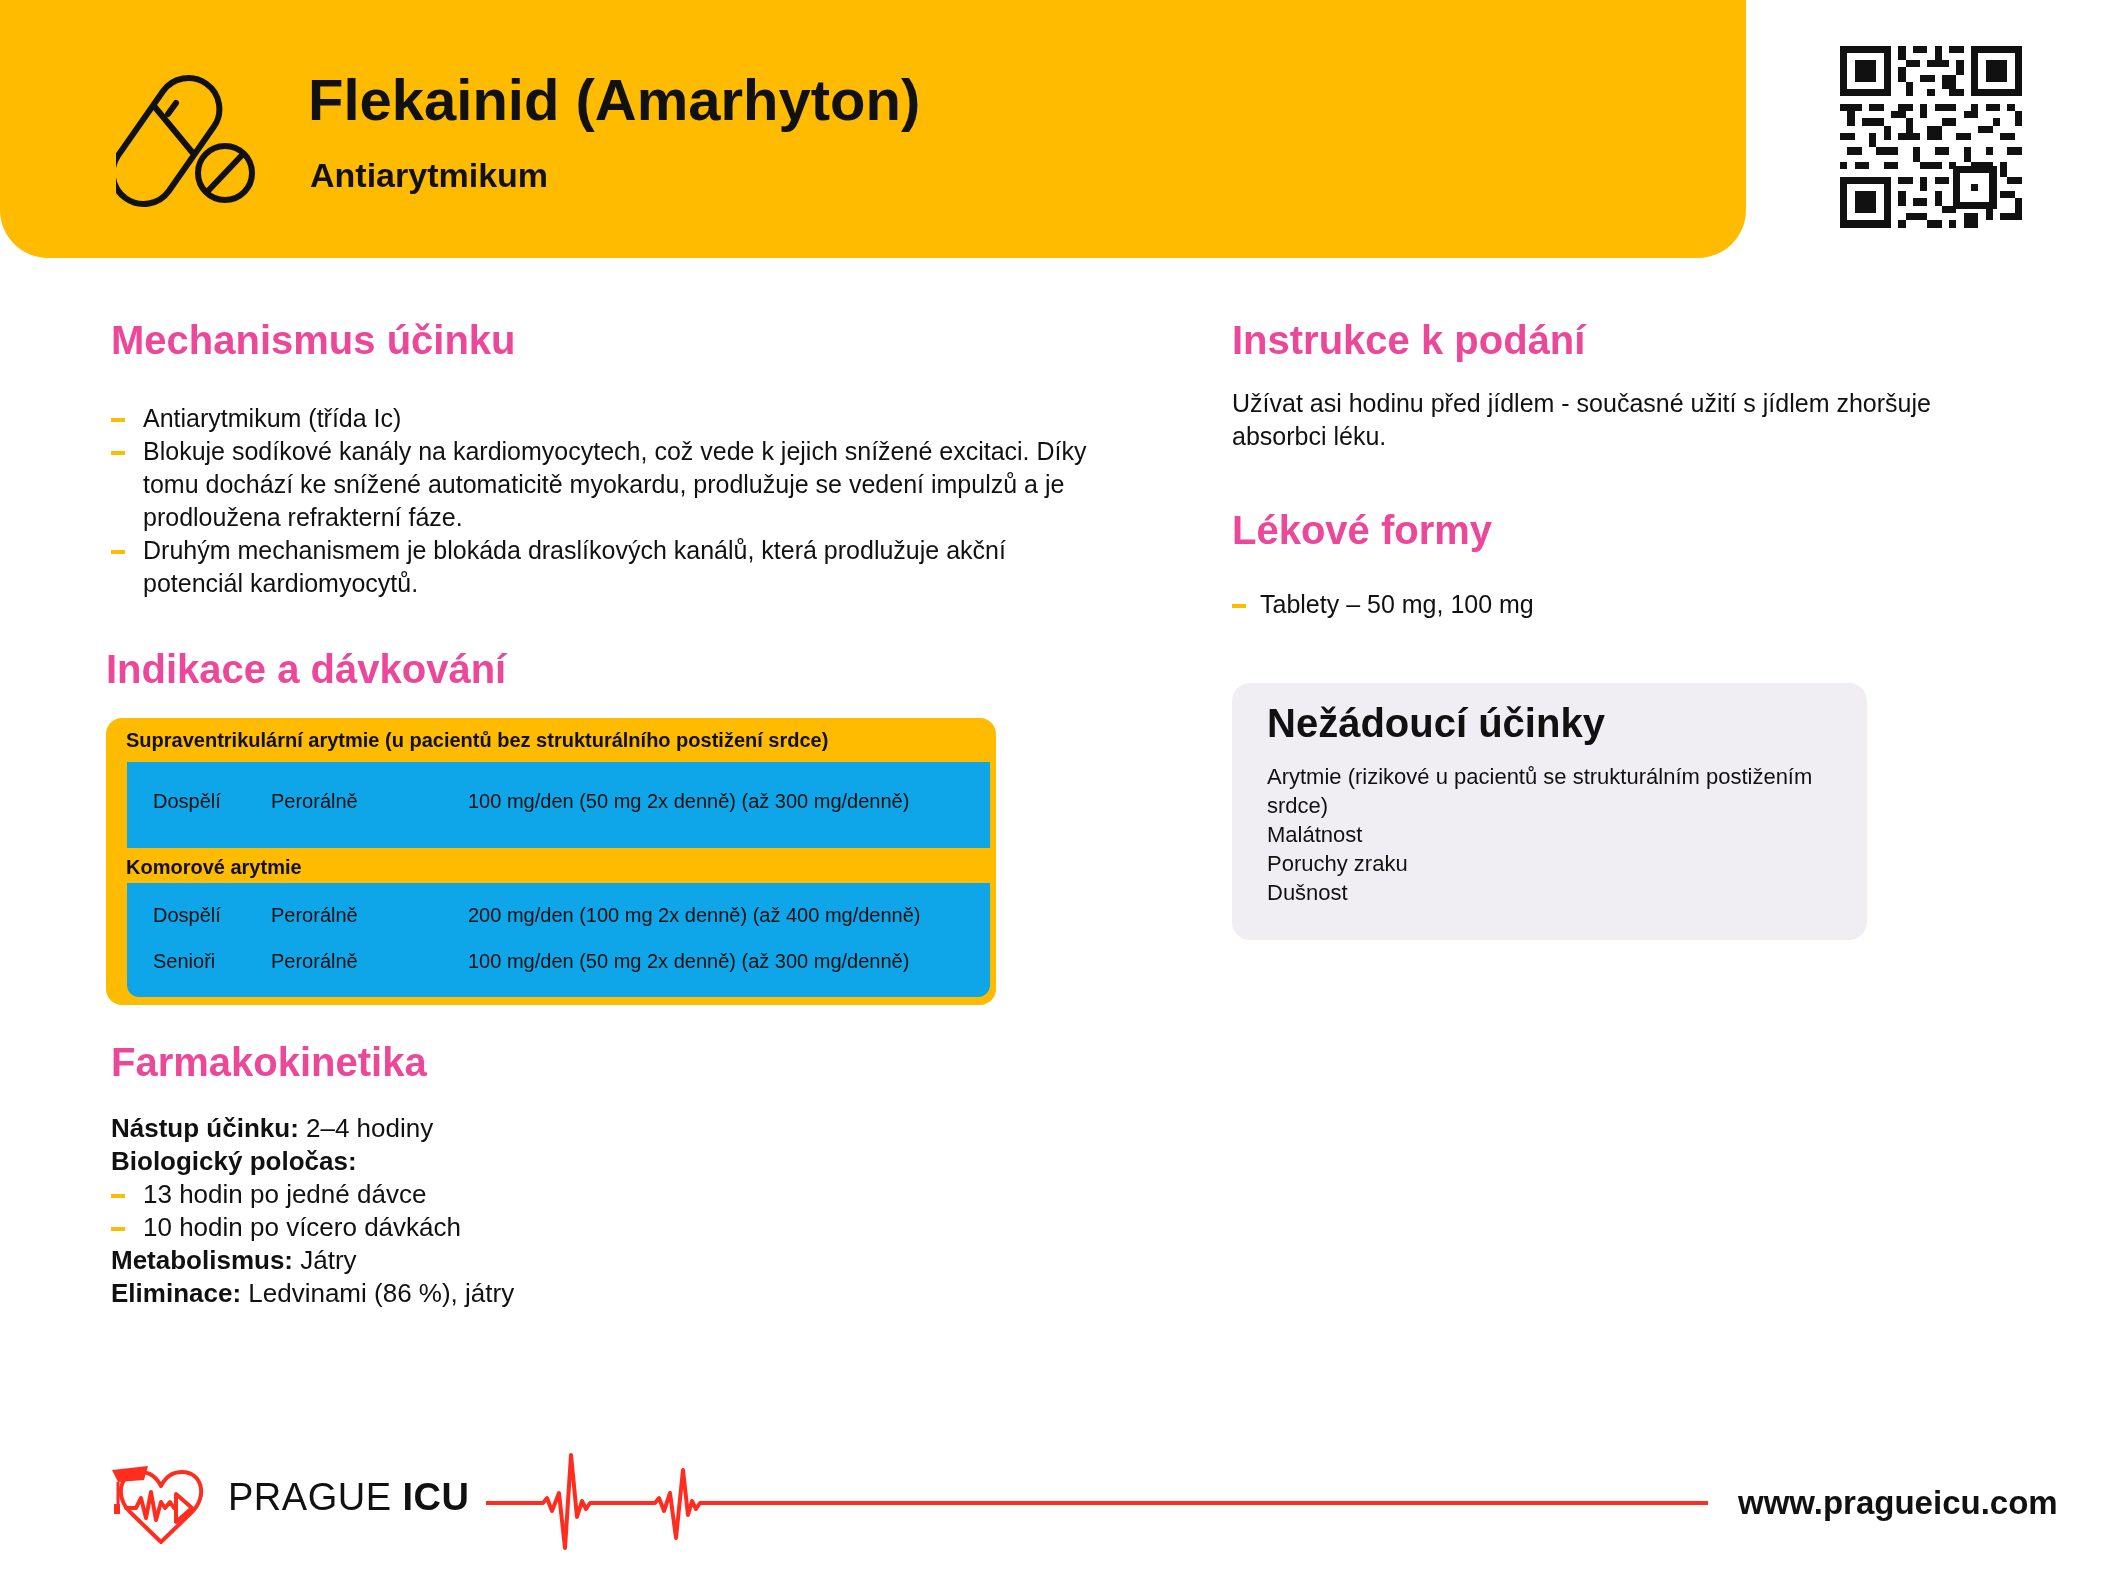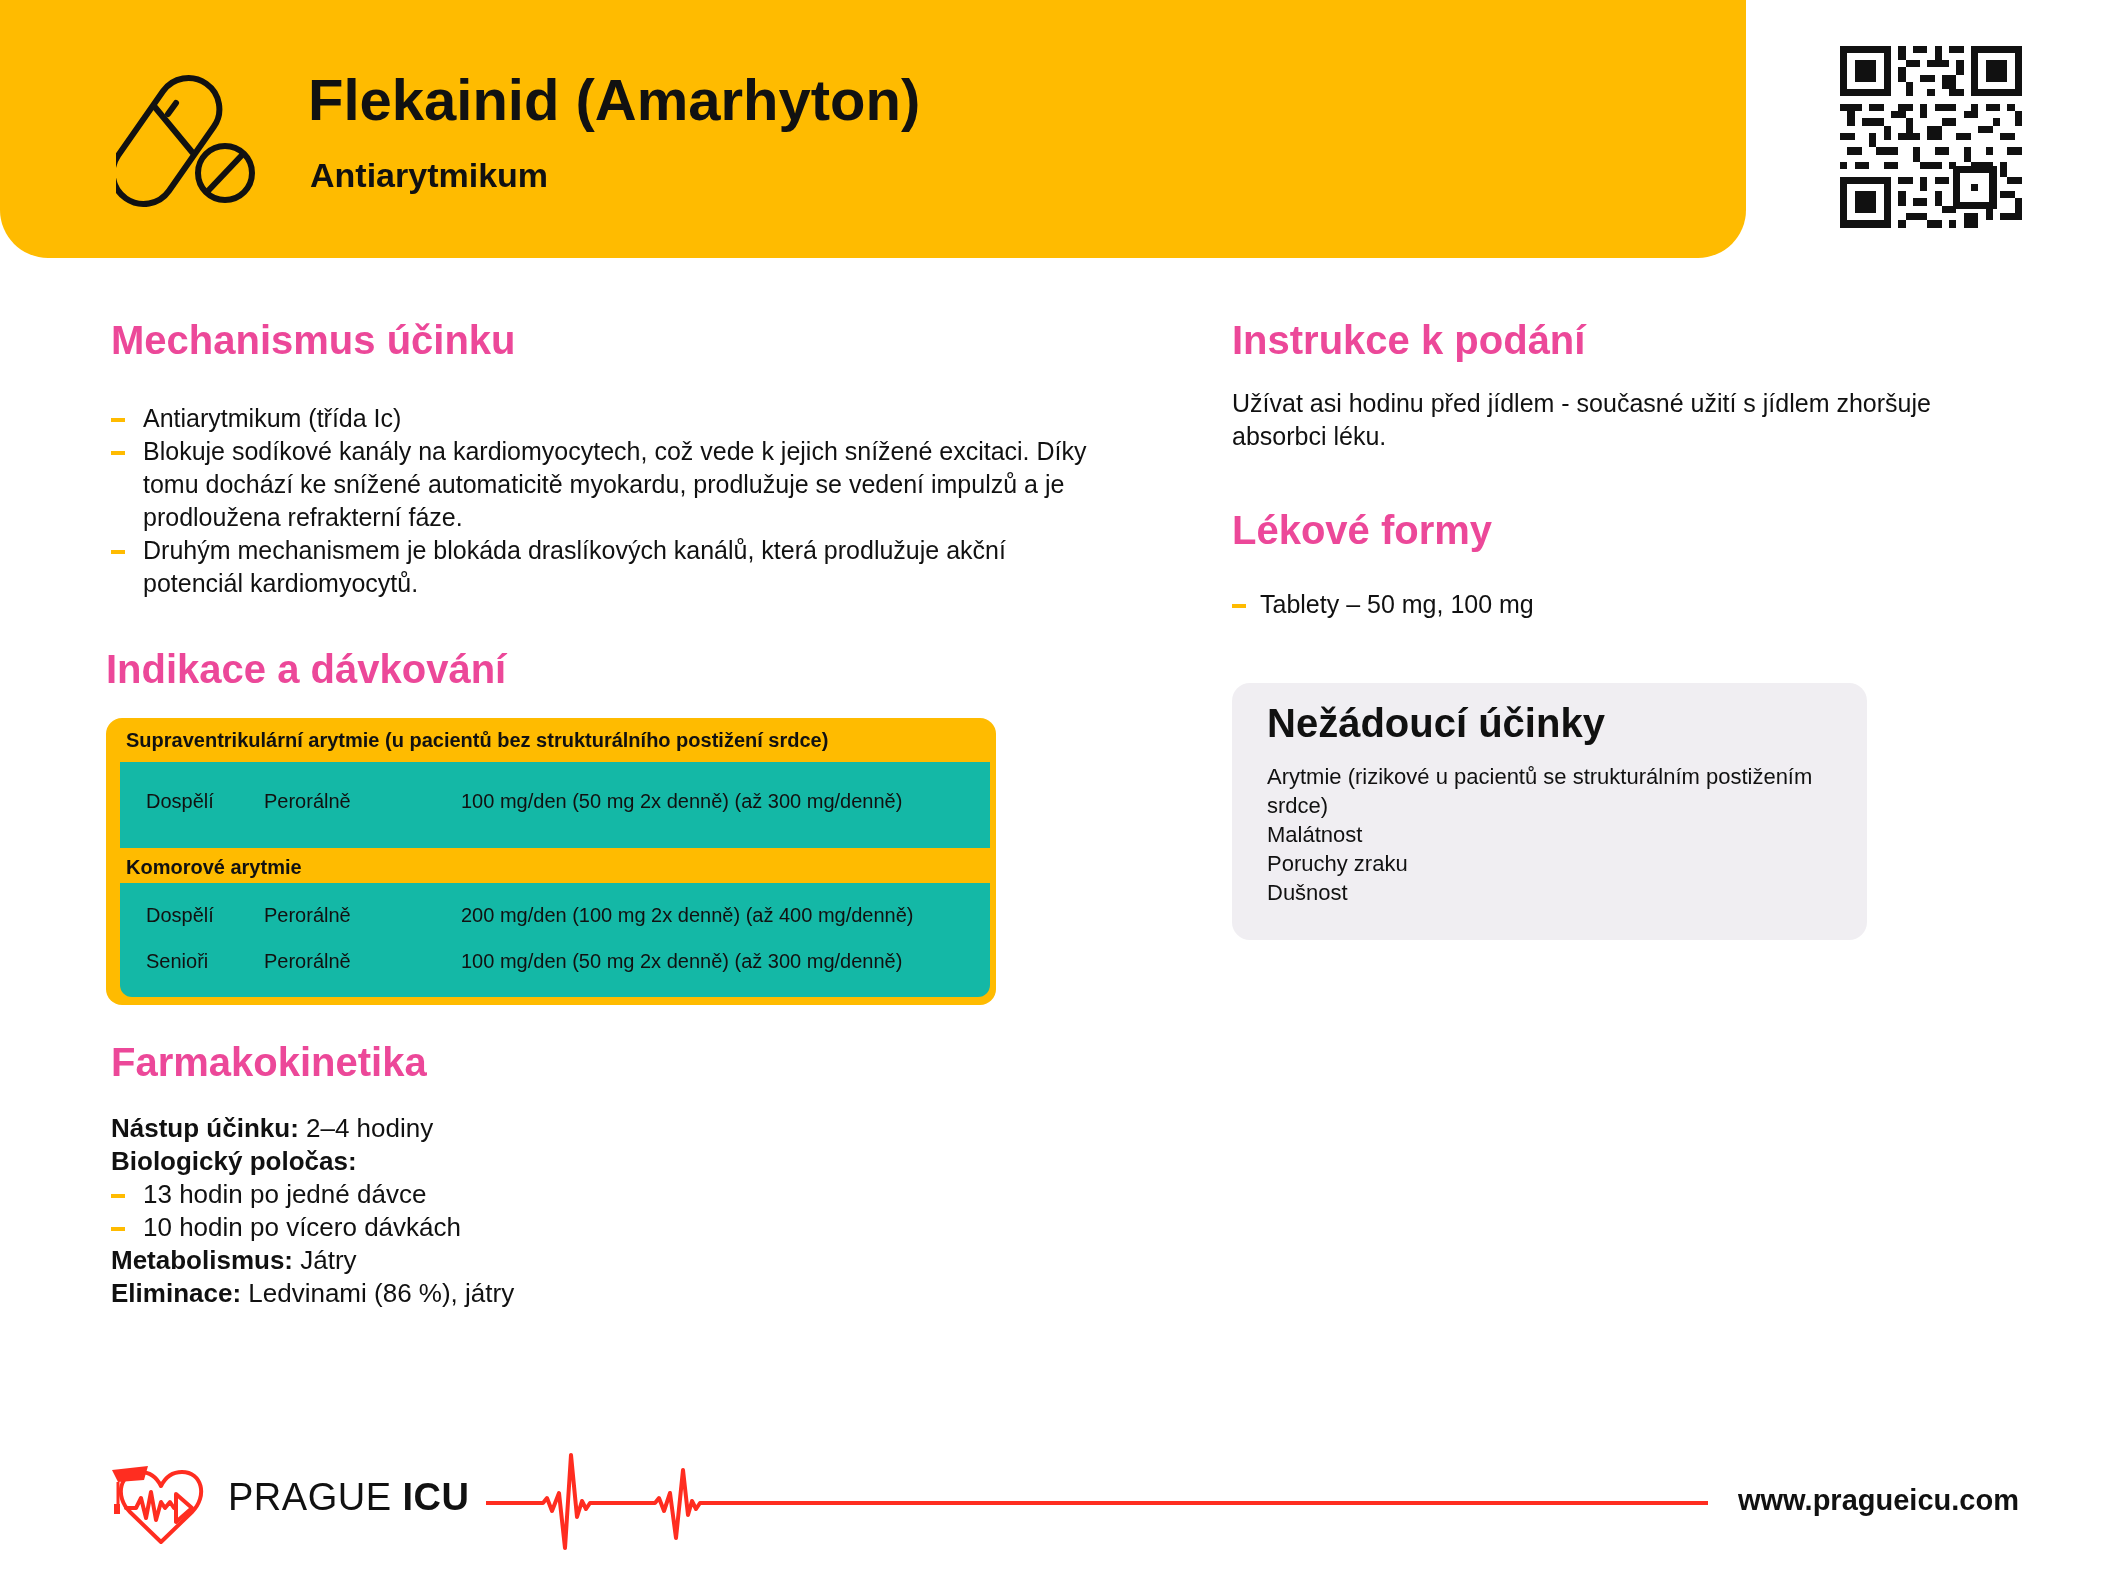--- a/index.html
+++ b/index.html
@@ -37,21 +37,21 @@
   .mech-list { position:absolute; left:111px; top:402px; width:1000px; }
 
   .ind-title { left:106px; top:647px; }
   .dose-table {
     position:absolute; left:106px; top:718px; width:890px; height:287px;
     background:#ffbb00; border-radius:16px; overflow:hidden;
   }
   .grp-head {
     position:absolute; left:20px; font-size:20px; font-weight:bold; color:#111;
   }
-  .grp-body { position:absolute; left:14px; right:6px; background:#14b8a6; }
+  .grp-body { position:absolute; left:21px; right:6px; background:#0ea5e9; }
   .row { position:absolute; left:0; right:0; font-size:20px; color:#111; }
   .row .c1 { position:absolute; left:26px; }
   .row .c2 { position:absolute; left:144px; }
   .row .c3 { position:absolute; left:341px; }
 
   .pk-title { left:111px; top:1040px; }
   .pk-block { position:absolute; left:111px; top:1112px; font-size:26px; line-height:33px; }
   .pk-block b { font-weight:bold; }
 
   .instr-title { left:1232px; top:318px; }
@@ -69,21 +69,21 @@
   .adverse-list { position:absolute; left:35px; top:79px; width:590px; font-size:22px; line-height:29px; }
 
   .footer-logo { position:absolute; left:108px; top:1458px; width:106px; height:90px; }
   .footer-brand {
     position:absolute; left:228px; top:1476px; font-size:38px; color:#111; letter-spacing:0.5px;
   }
   .footer-brand .light { font-weight:normal; }
   .footer-brand .bold { font-weight:bold; }
   .ecg { position:absolute; left:480px; top:1450px; width:1232px; height:105px; }
   .footer-url {
-    position:absolute; left:1738px; top:1484px; font-size:29px; font-weight:bold; color:#111;
+    position:absolute; left:1738px; top:1484px; font-size:33px; font-weight:bold; color:#111;
   }
 </style>
 </head>
 <body>
 
 <div class="header">
   <svg class="pill-icon" viewBox="0 0 150 140">
     <g fill="none" stroke="#111" stroke-width="6" stroke-linecap="round" stroke-linejoin="round">
       <rect x="-20" y="40" width="140" height="62" rx="31" transform="rotate(-55 50 71) translate(0,0)"></rect>
       <line x1="38" y1="36" x2="76" y2="82"></line>

